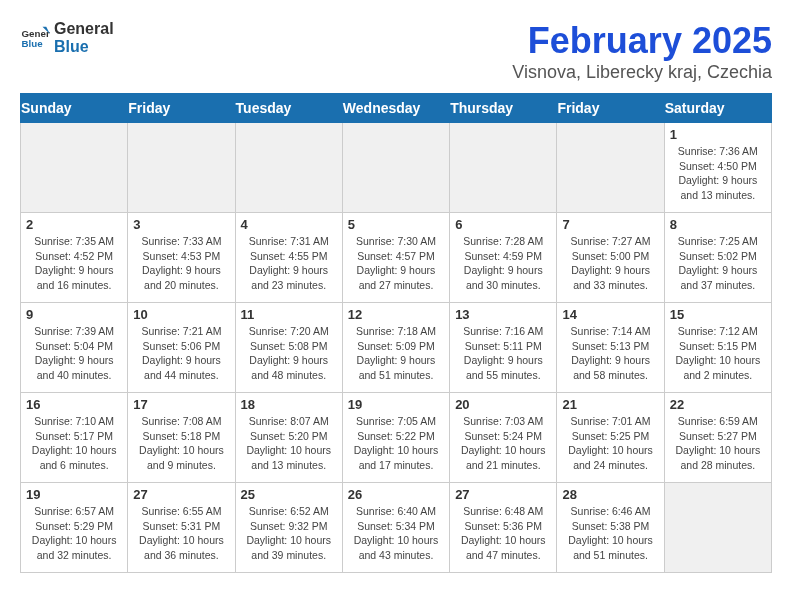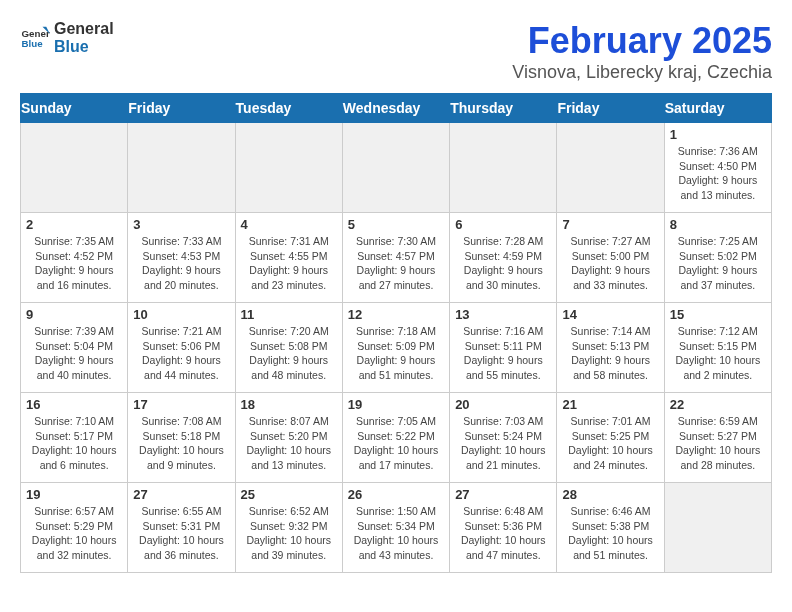--- a/index.html
+++ b/index.html
@@ -271,21 +271,21 @@
 Daylight: 10 hours and 36 minutes.</div>
         </td>
         <td>
           <div class="day-num">25</div>
           <div class="day-info">Sunrise: 6:52 AM
 Sunset: 9:32 PM
 Daylight: 10 hours and 39 minutes.</div>
         </td>
         <td>
           <div class="day-num">26</div>
-          <div class="day-info">Sunrise: 1:50 AM
+          <div class="day-info">Sunrise: 6:40 AM
 Sunset: 5:34 PM
 Daylight: 10 hours and 43 minutes.</div>
         </td>
         <td>
           <div class="day-num">27</div>
           <div class="day-info">Sunrise: 6:48 AM
 Sunset: 5:36 PM
 Daylight: 10 hours and 47 minutes.</div>
         </td>
         <td>

